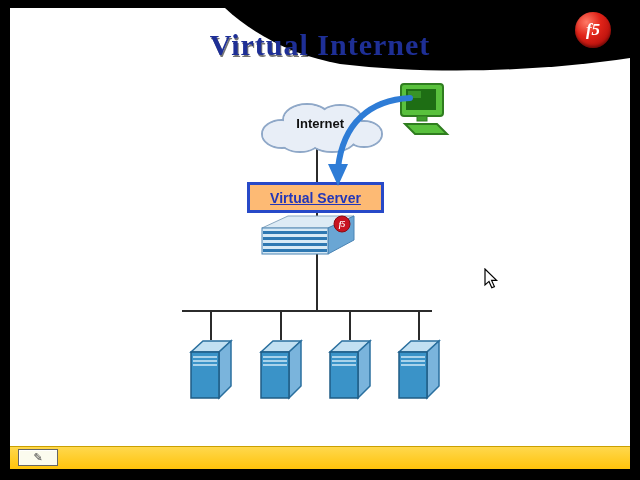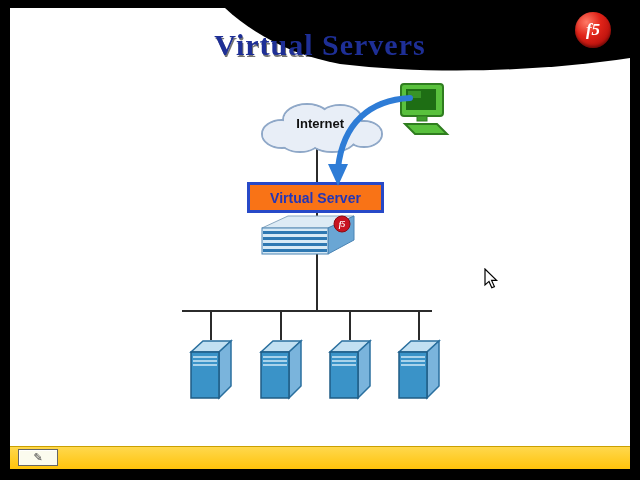--- a/index.html
+++ b/index.html
@@ -20,23 +20,23 @@
 
   #cloud{left:242px;top:88px;width:140px;height:62px;z-index:3;}
   #cloud-label{left:258px;top:108px;width:76px;text-align:right;z-index:4;
          font-weight:bold;font-size:13px;color:#111;}
   #pc{left:383px;top:74px;width:58px;height:56px;z-index:4;}
   #arrow{left:305px;top:80px;width:110px;height:102px;z-index:5;}
 
   .vline{width:2px;background:#2b2b2b;z-index:1;}
   .hline{height:2px;background:#2b2b2b;z-index:1;}
 
-  #vs-box{left:237px;top:174px;width:131px;height:25px;background:#f97316;
+  #vs-box{left:237px;top:174px;width:131px;height:25px;background:#fdba74;
          border:3px solid #2749c8;z-index:4;display:flex;align-items:center;justify-content:center;
-         font-weight:bold;font-size:14px;color:#2336b8;}
+         font-weight:bold;font-size:14px;color:#2336b8;text-decoration:underline;}
   #device{left:248px;top:204px;width:100px;height:54px;z-index:3;}
 
   .server{width:46px;height:64px;z-index:3;top:330px;}
   #cursor{left:473px;top:260px;width:16px;height:22px;z-index:9;}
 
   #bottom-bar{left:0;top:438px;width:620px;height:22px;z-index:7;
          background:linear-gradient(#ffd84d,#ffc30b);border-top:1px solid #caa000;}
   #pencil-btn{left:8px;top:441px;width:38px;height:15px;z-index:8;
          background:#fbfbee;border:1px solid #666;box-shadow:inset 1px 1px 0 #fff;
          display:flex;align-items:center;justify-content:center;
@@ -45,21 +45,21 @@
 </head>
 <body>
 
 <div id="frame">
   <div id="slide">
 
     <svg id="swoosh" class="abs" viewBox="0 0 620 80" preserveAspectRatio="none">
       <path d="M215,0 L620,0 L620,50 C540,62 430,68 330,56 C285,48 245,28 215,0 Z" fill="#000"></path>
     </svg>
 
-    <div id="title" class="abs">Virtual Servers</div>
+    <div id="title" class="abs">Virtual Internet</div>
 
     <div id="f5-logo" class="abs">
       <span>f5</span>
     </div>
 
     <div class="abs vline" style="left:306px;top:140px;height:36px;"></div>
 
     <div class="abs vline" style="left:306px;top:200px;height:104px;"></div>
 
     <div class="abs hline" style="left:172px;top:302px;width:250px;"></div>

